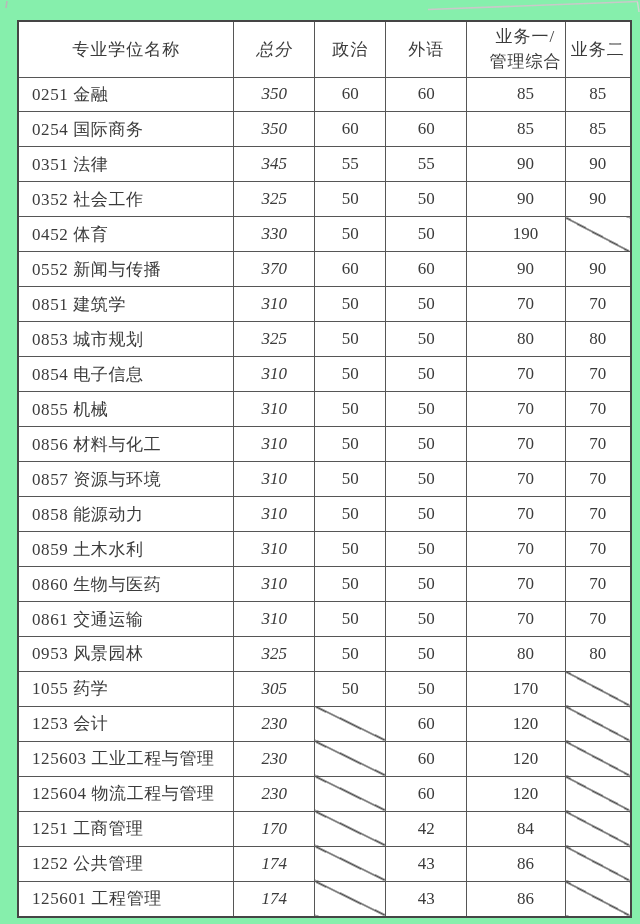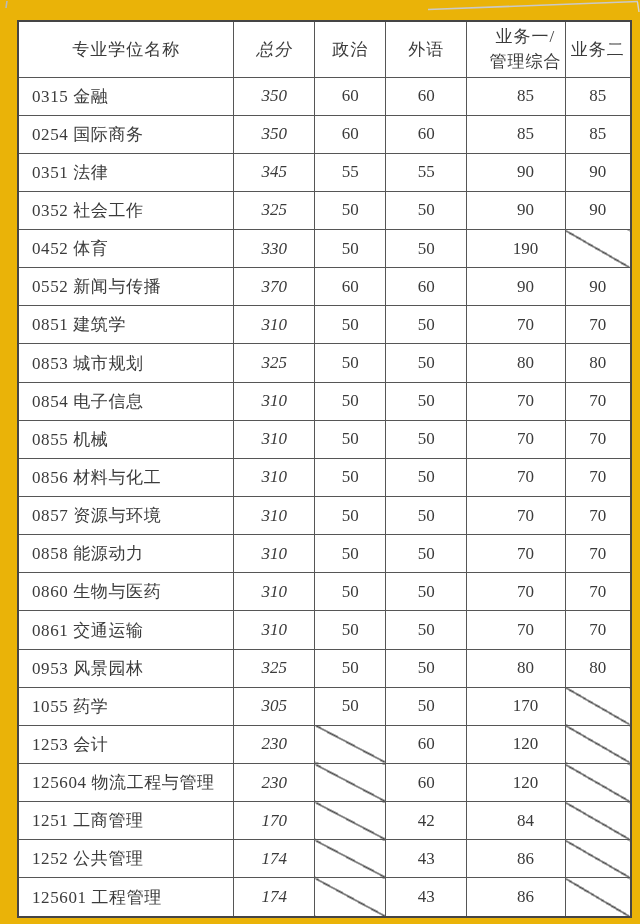--- a/index.html
+++ b/index.html
@@ -1,21 +1,21 @@
 <!DOCTYPE html>
 <html><head>
 <meta charset="utf-8">
 <style>
   * { margin: 0; padding: 0; box-sizing: border-box; }
   html, body { background: #ffffff; }
   .page {
     position: relative;
     width: 640px;
     height: 924px;
-    background: #eab308;
+    background: #86efac;
     overflow: hidden;
     font-family: "Liberation Serif", "DejaVu Serif", serif;
     color: #3b3b3b;
   }
   .artifact-svg {
     position: absolute;
     left: 0; top: 0;
     width: 640px; height: 16px;
     pointer-events: none;
   }
@@ -81,21 +81,21 @@
           <th class="col1">总分</th>
           <th class="col2">政治</th>
           <th class="col3">外语</th>
           <th class="col4">业务一/
 管理综合</th>
           <th class="col5">业务二</th>
         </tr>
     </thead>
     <tbody id="table-body">
         <tr>
-          <td class="col0">0315 金融</td>
+          <td class="col0">0251 金融</td>
           <td class="col1">350</td>
           <td class="col2">60</td>
           <td class="col3">60</td>
           <td class="col4">85</td>
           <td class="col5">85</td>
         </tr>
         <tr>
           <td class="col0">0254 国际商务</td>
           <td class="col1">350</td>
           <td class="col2">60</td>
@@ -185,20 +185,28 @@
         </tr>
         <tr>
           <td class="col0">0858 能源动力</td>
           <td class="col1">310</td>
           <td class="col2">50</td>
           <td class="col3">50</td>
           <td class="col4">70</td>
           <td class="col5">70</td>
         </tr>
         <tr>
+          <td class="col0">0859 土木水利</td>
+          <td class="col1">310</td>
+          <td class="col2">50</td>
+          <td class="col3">50</td>
+          <td class="col4">70</td>
+          <td class="col5">70</td>
+        </tr>
+        <tr>
           <td class="col0">0860 生物与医药</td>
           <td class="col1">310</td>
           <td class="col2">50</td>
           <td class="col3">50</td>
           <td class="col4">70</td>
           <td class="col5">70</td>
         </tr>
         <tr>
           <td class="col0">0861 交通运输</td>
           <td class="col1">310</td>
@@ -225,20 +233,28 @@
         </tr>
         <tr>
           <td class="col0">1253 会计</td>
           <td class="col1">230</td>
           <td class="col2 diag"></td>
           <td class="col3">60</td>
           <td class="col4">120</td>
           <td class="col5 diag"></td>
         </tr>
         <tr>
+          <td class="col0">125603 工业工程与管理</td>
+          <td class="col1">230</td>
+          <td class="col2 diag"></td>
+          <td class="col3">60</td>
+          <td class="col4">120</td>
+          <td class="col5 diag"></td>
+        </tr>
+        <tr>
           <td class="col0">125604 物流工程与管理</td>
           <td class="col1">230</td>
           <td class="col2 diag"></td>
           <td class="col3">60</td>
           <td class="col4">120</td>
           <td class="col5 diag"></td>
         </tr>
         <tr>
           <td class="col0">1251 工商管理</td>
           <td class="col1">170</td>

